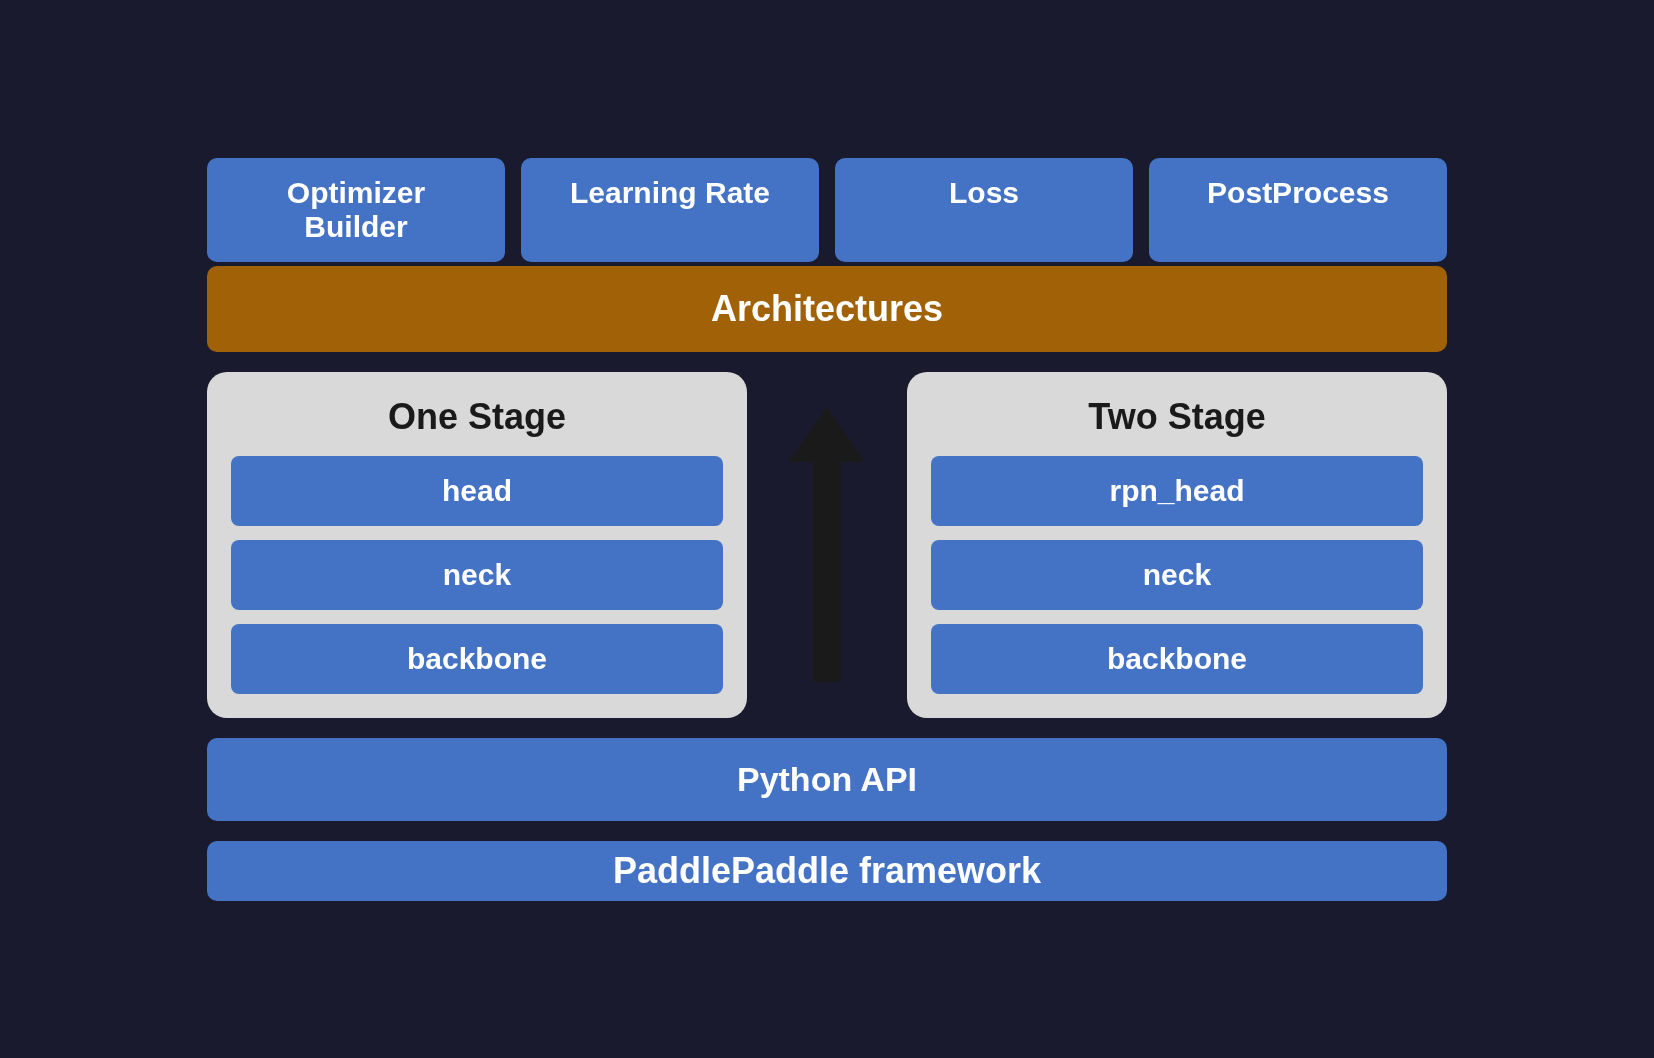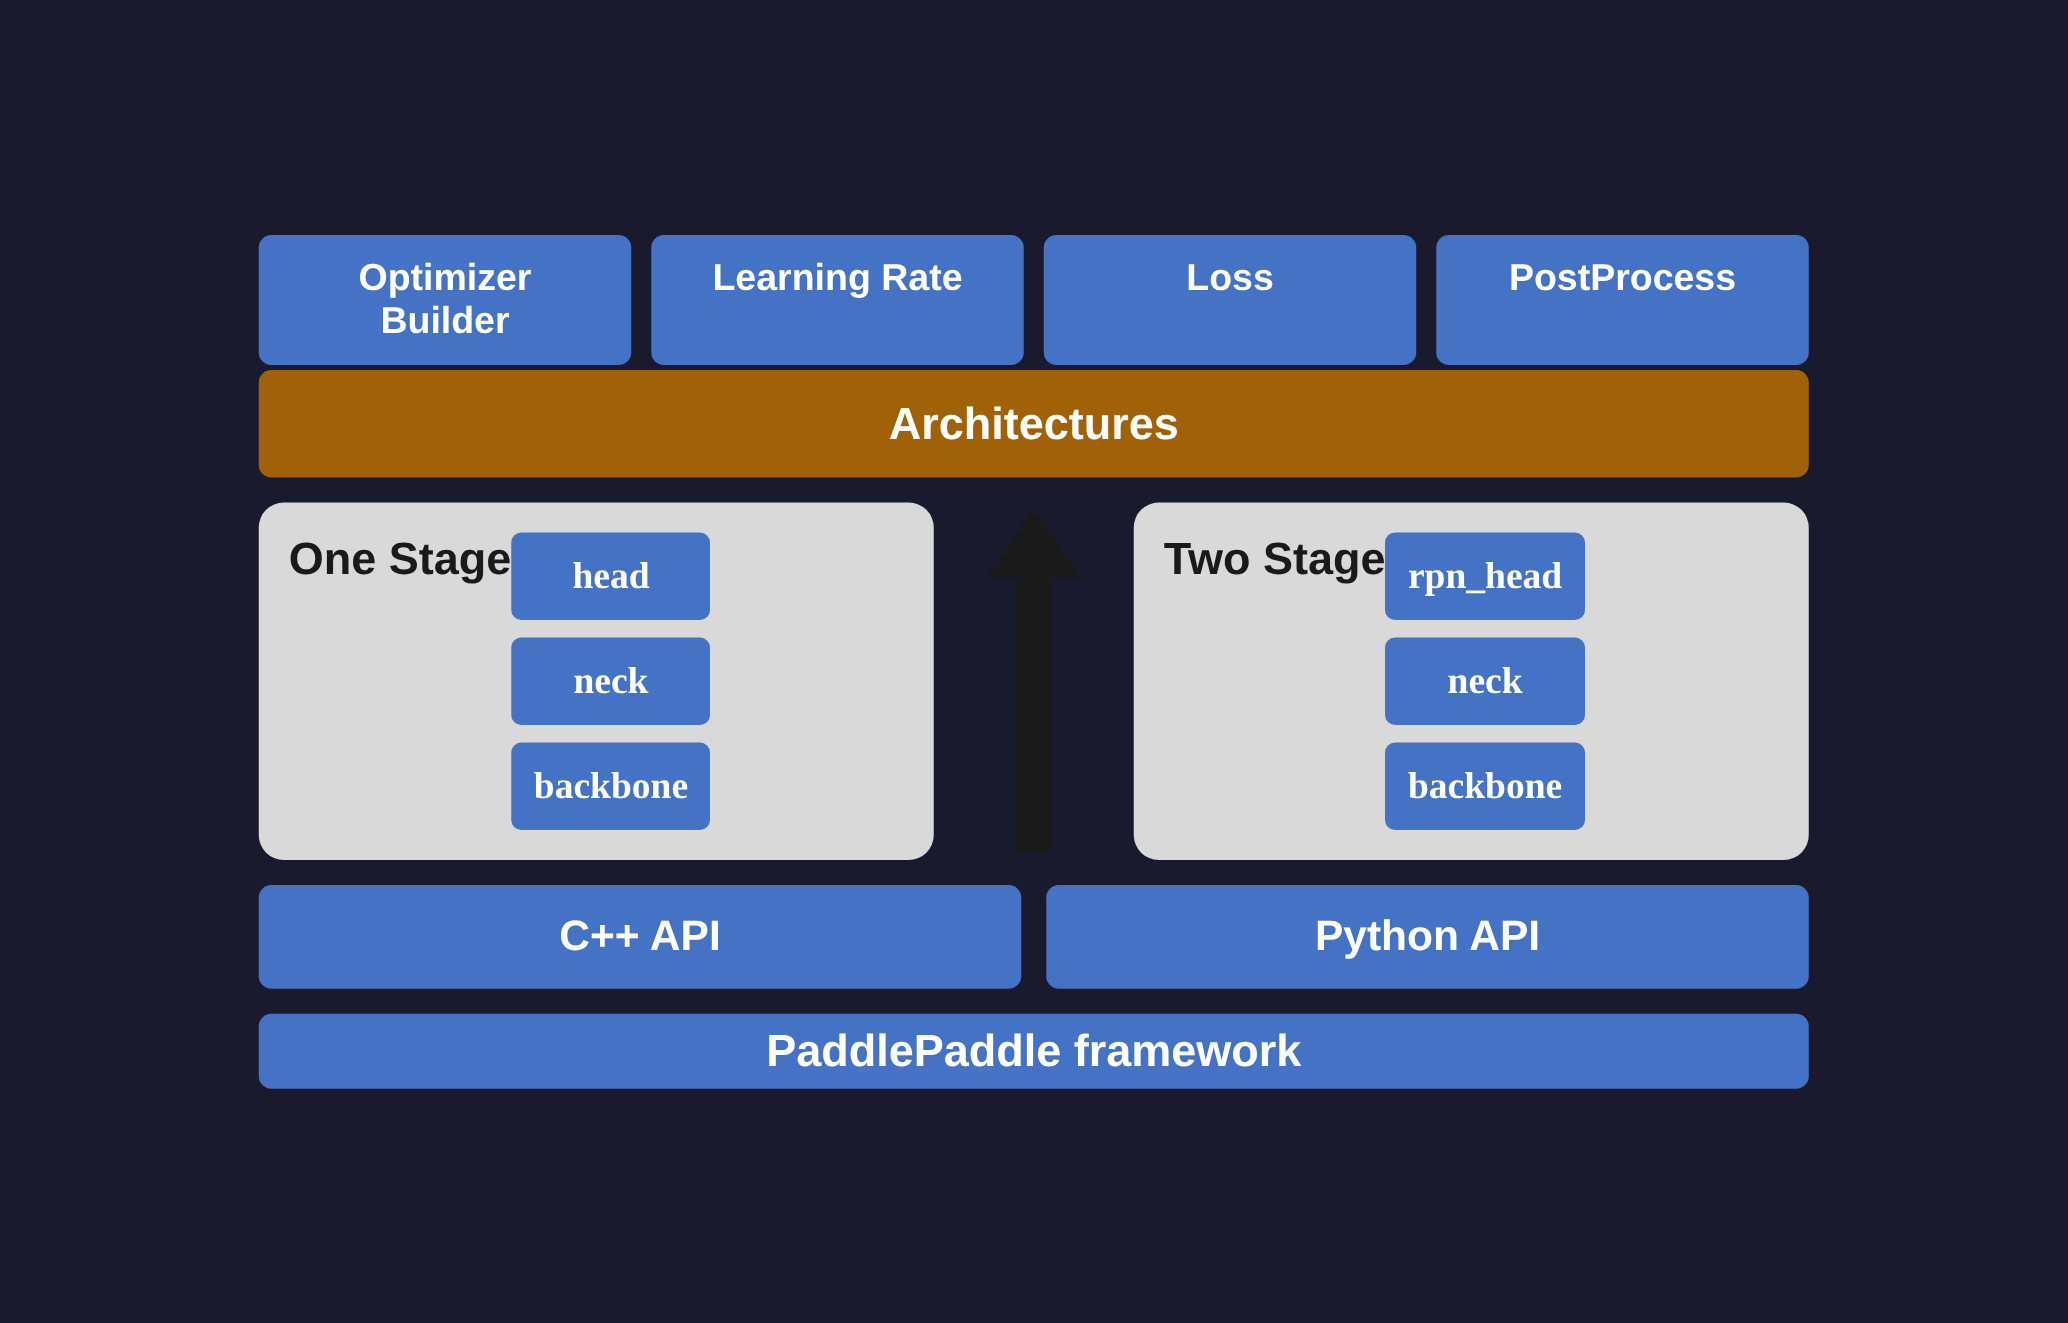--- a/index.html
+++ b/index.html
@@ -63,20 +63,21 @@
       position: relative;
     }
 
     
     .stage-box {
       background: #d9d9d9;
       border-radius: 20px;
       padding: 24px;
       flex: 1;
       display: flex;
+      flex-direction: column;
       gap: 0;
     }
 
     .stage-title {
       font-size: 36px;
       font-weight: bold;
       color: #1a1a1a;
       text-align: center;
       margin-bottom: 18px;
     }
@@ -88,21 +89,20 @@
     }
 
     .stage-item {
       background: #4472c4;
       color: white;
       border-radius: 8px;
       padding: 18px;
       font-size: 30px;
       font-weight: bold;
       text-align: center;
-      font-family: Liberation Serif, serif;
     }
 
     
     .arrow-container {
       display: flex;
       align-items: center;
       justify-content: center;
       width: 120px;
       flex-shrink: 0;
     }
@@ -193,19 +193,18 @@
       <div class="stage-items">
         <div class="stage-item">rpn_head</div>
         <div class="stage-item">neck</div>
         <div class="stage-item">backbone</div>
       </div>
     </div>
 
   </div>
 
   <div class="api-row">
-    <div class="api-btn">C++ API</div>
     <div class="api-btn">Python API</div>
   </div>
 
   <div class="paddle-banner">PaddlePaddle framework</div>
 
 </div>
 
 </body></html>

